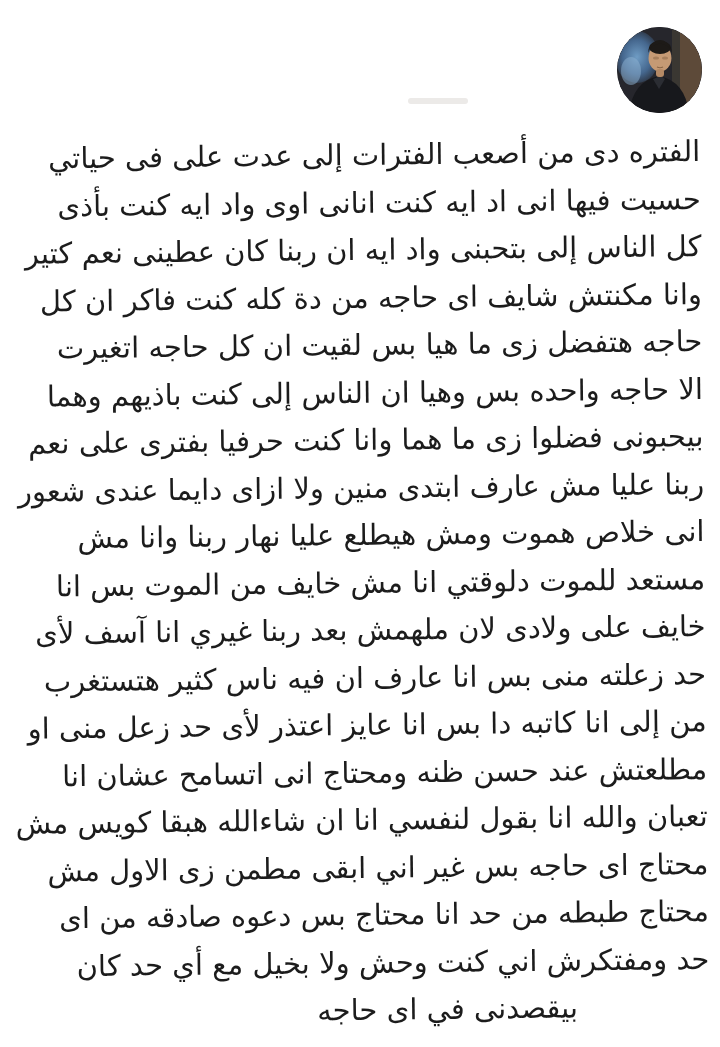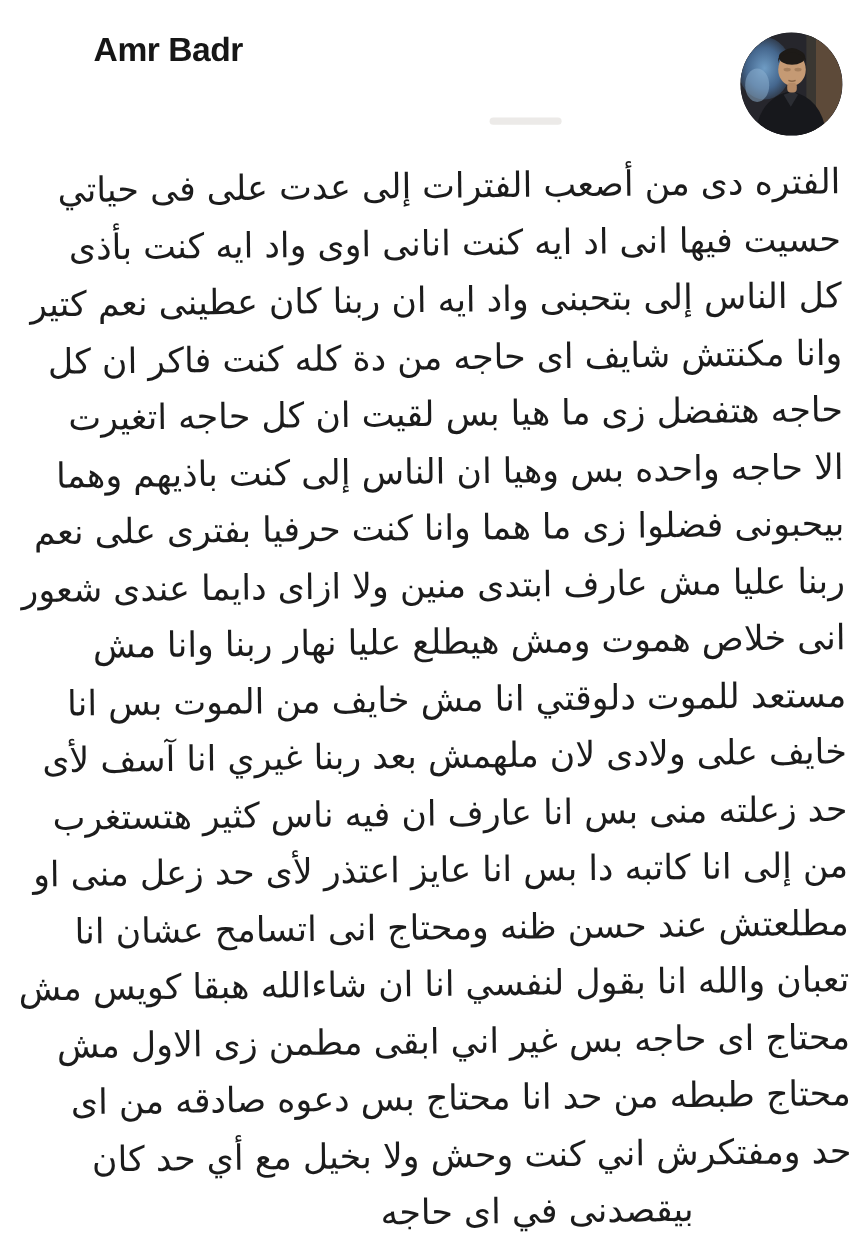--- a/index.html
+++ b/index.html
@@ -58,21 +58,20 @@
     position: absolute; left: 408px; top: 98px;
     width: 60px; height: 6px;
     background: #eceae8; border-radius: 3px;
   }
 </style>
 </head>
 <body>
 
 <div class="page">
 
-  <div class="profile-name">Amr Badr</div>
 
   <div class="smudge"></div>
 
   <div class="avatar">
     <svg viewBox="0 0 85 86" xmlns="http://www.w3.org/2000/svg">
       <defs>
         <clipPath id="avclip">
             <ellipse cx="42.5" cy="43" rx="42.5" ry="43"></ellipse>
           </clipPath>
         <radialGradient id="blueglow" cx="0.5" cy="0.5" r="0.6">

